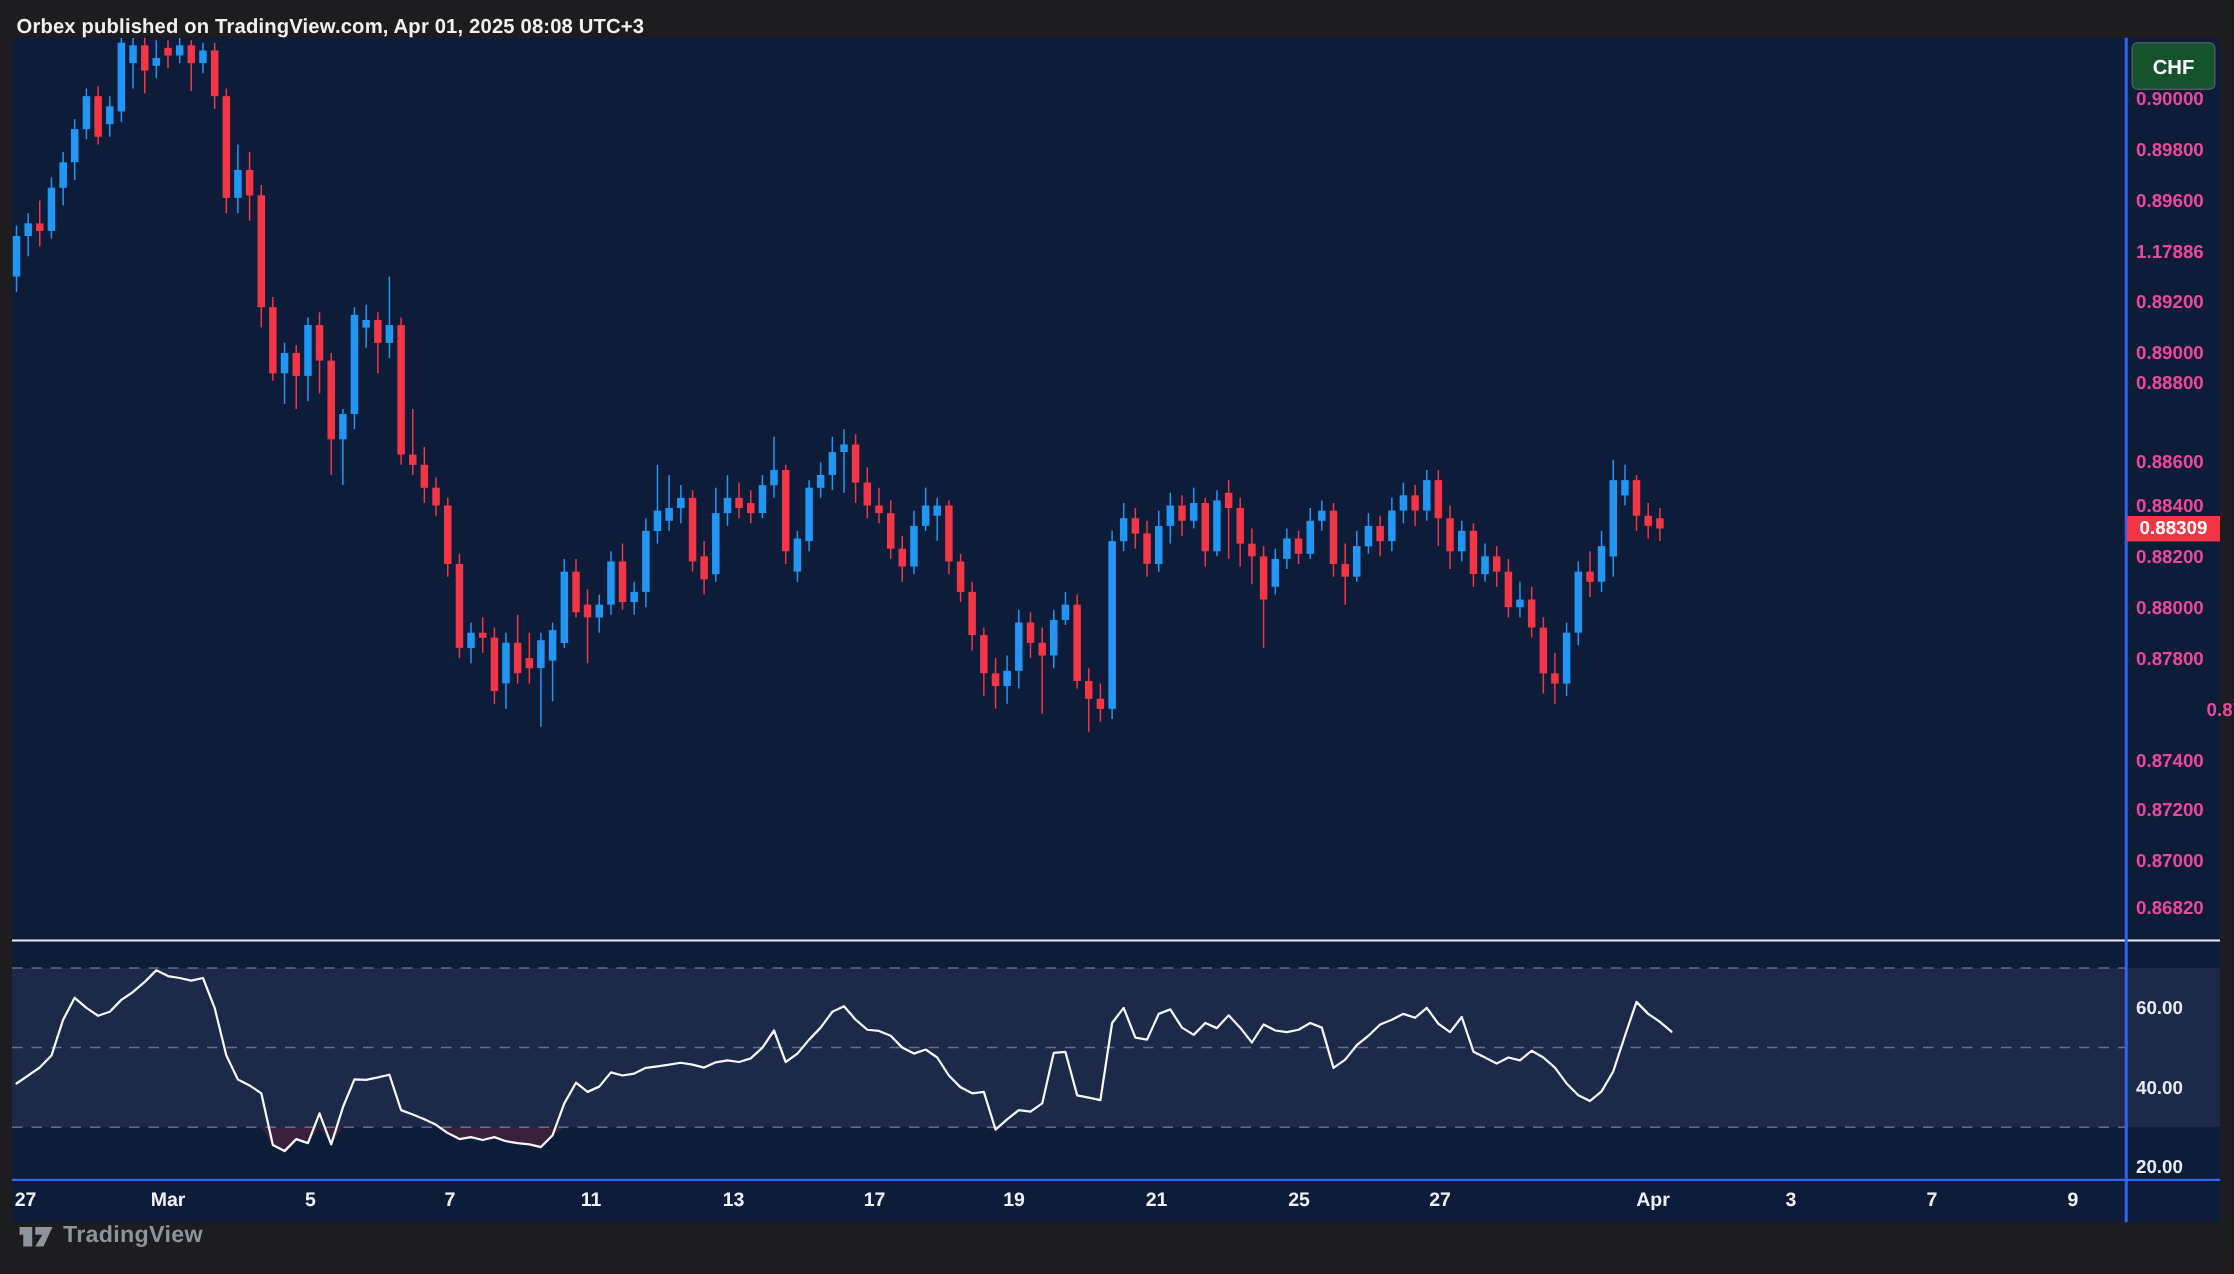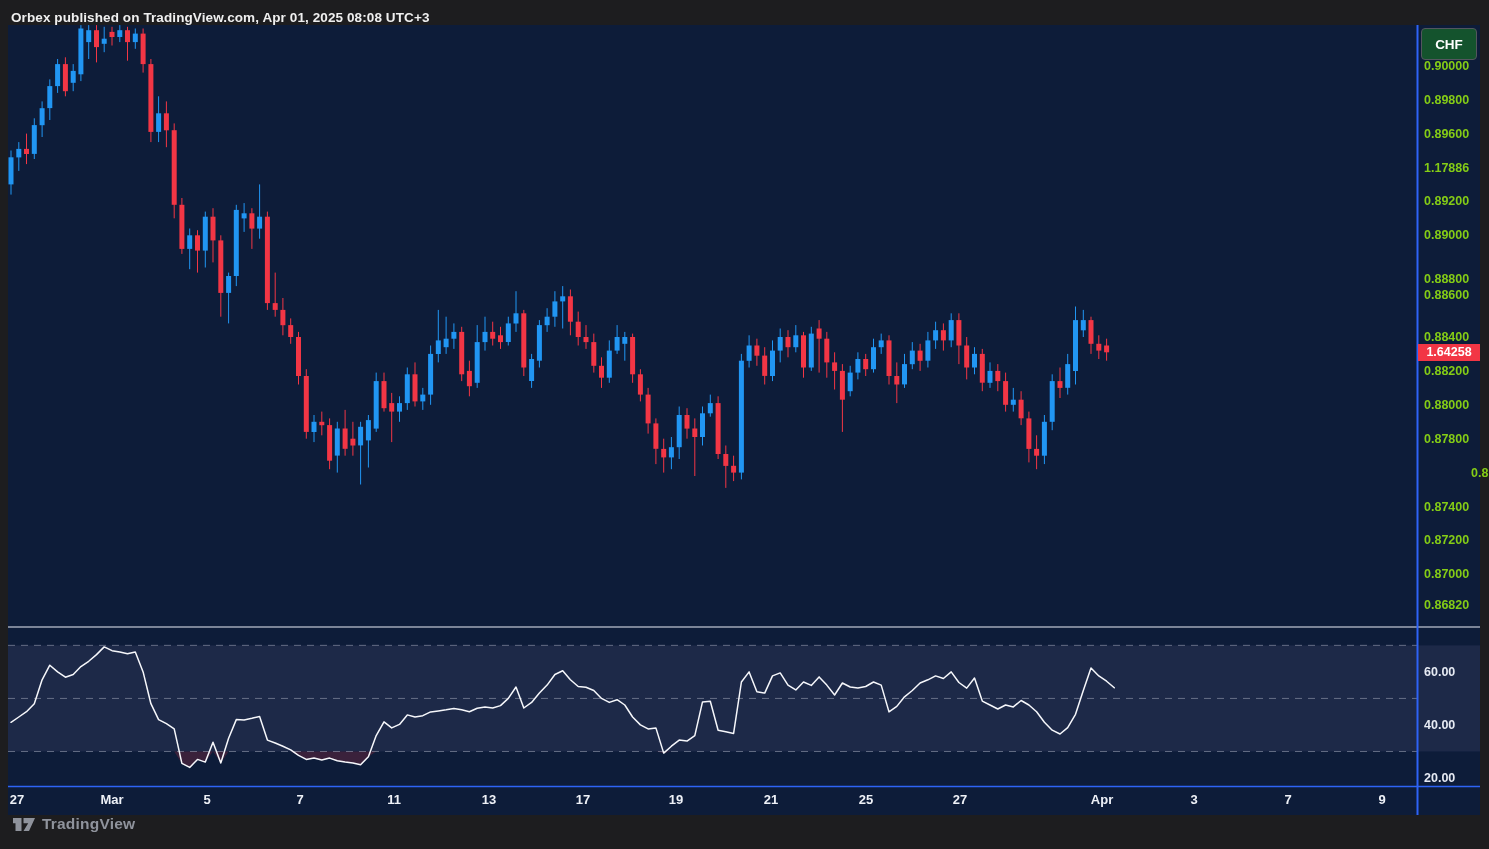--- a/index.html
+++ b/index.html
@@ -9,21 +9,21 @@
     font-family:"Liberation Sans","DejaVu Sans",sans-serif;
     -webkit-font-smoothing:antialiased;user-select:none;
   }
   #chart-svg-holder{position:absolute;left:0;top:0;width:1489px;height:849px;z-index:1;}
   #topbar{
     position:absolute;left:0;top:0;width:1489px;height:25px;background:#1d1d1f;z-index:6;
     display:flex;align-items:flex-end;
   }
   #topbar .title{color:#efefef;font-size:13.5px;font-weight:700;margin-left:11px;letter-spacing:.1px;}
   .price-tick{
-    position:absolute;left:1424px;height:16px;line-height:16px;color:#84cc16;
+    position:absolute;left:1424px;height:16px;line-height:16px;color:#ec4899;
     font-size:12.5px;font-weight:700;z-index:2;white-space:nowrap;
   }
   #chf-badge{
     position:absolute;left:1421px;top:28px;width:54px;height:30px;background:#14532d;
     border:1px solid #53565e;border-radius:4px;z-index:4;
     display:flex;align-items:center;justify-content:center;
     color:#fff;font-size:13.5px;font-weight:700;
   }
   #last-price-badge{
     position:absolute;left:1418px;width:62px;height:17px;background:#f23645;z-index:3;
@@ -362,34 +362,34 @@
 </div>
 
 <div id="price-axis-zone"></div>
 <div id="price-ticks">
     <div class="price-tick" style="top: 57.8px;">0.90000</div>
     <div class="price-tick" style="top: 91.7px;">0.89800</div>
     <div class="price-tick" style="top: 125.6px;">0.89600</div>
     <div class="price-tick" style="top: 159.5px;">1.17886</div>
     <div class="price-tick" style="top: 193.4px;">0.89200</div>
     <div class="price-tick" style="top: 227.3px;">0.89000</div>
-    <div class="price-tick" style="top: 271px;">0.88800</div>
-    <div class="price-tick" style="top: 287px; text-align: center;">0.88600</div>
+    <div class="price-tick" style="top: 247px;">0.88800</div>
+    <div class="price-tick" style="top: 300px; text-align: center;">0.88600</div>
     <div class="price-tick" style="top: 329px;">0.88400</div>
     <div class="price-tick" style="top: 362.9px;">0.88200</div>
     <div class="price-tick" style="top: 396.8px;">0.88000</div>
     <div class="price-tick" style="top: 430.7px;">0.87800</div>
     <div class="price-tick" style="top: 464.6px; margin-left: 47px;">0.87600</div>
     <div class="price-tick" style="top: 498.5px;">0.87400</div>
     <div class="price-tick" style="top: 532.4px;">0.87200</div>
     <div class="price-tick" style="top: 566.3px;">0.87000</div>
     <div class="price-tick" style="top: 596.8px;">0.86820</div>
   </div>
 <div id="chf-badge">CHF</div>
-<div id="last-price-badge" style="top: 343.9px;">1.64258</div>
+<div id="last-price-badge" style="top: 343.9px;">0.88309</div>
 
 <div id="rsi-ticks">
     <div class="rsi-tick" style="top: 663.9px;">60.00</div>
     <div class="rsi-tick" style="top: 716.9px;">40.00</div>
     <div class="rsi-tick" style="top: 770px;">20.00</div>
   </div>
 
 <div id="time-axis-zone"></div>
 <div id="time-ticks">
     <div class="time-tick" style="left: 17px;">27</div>

